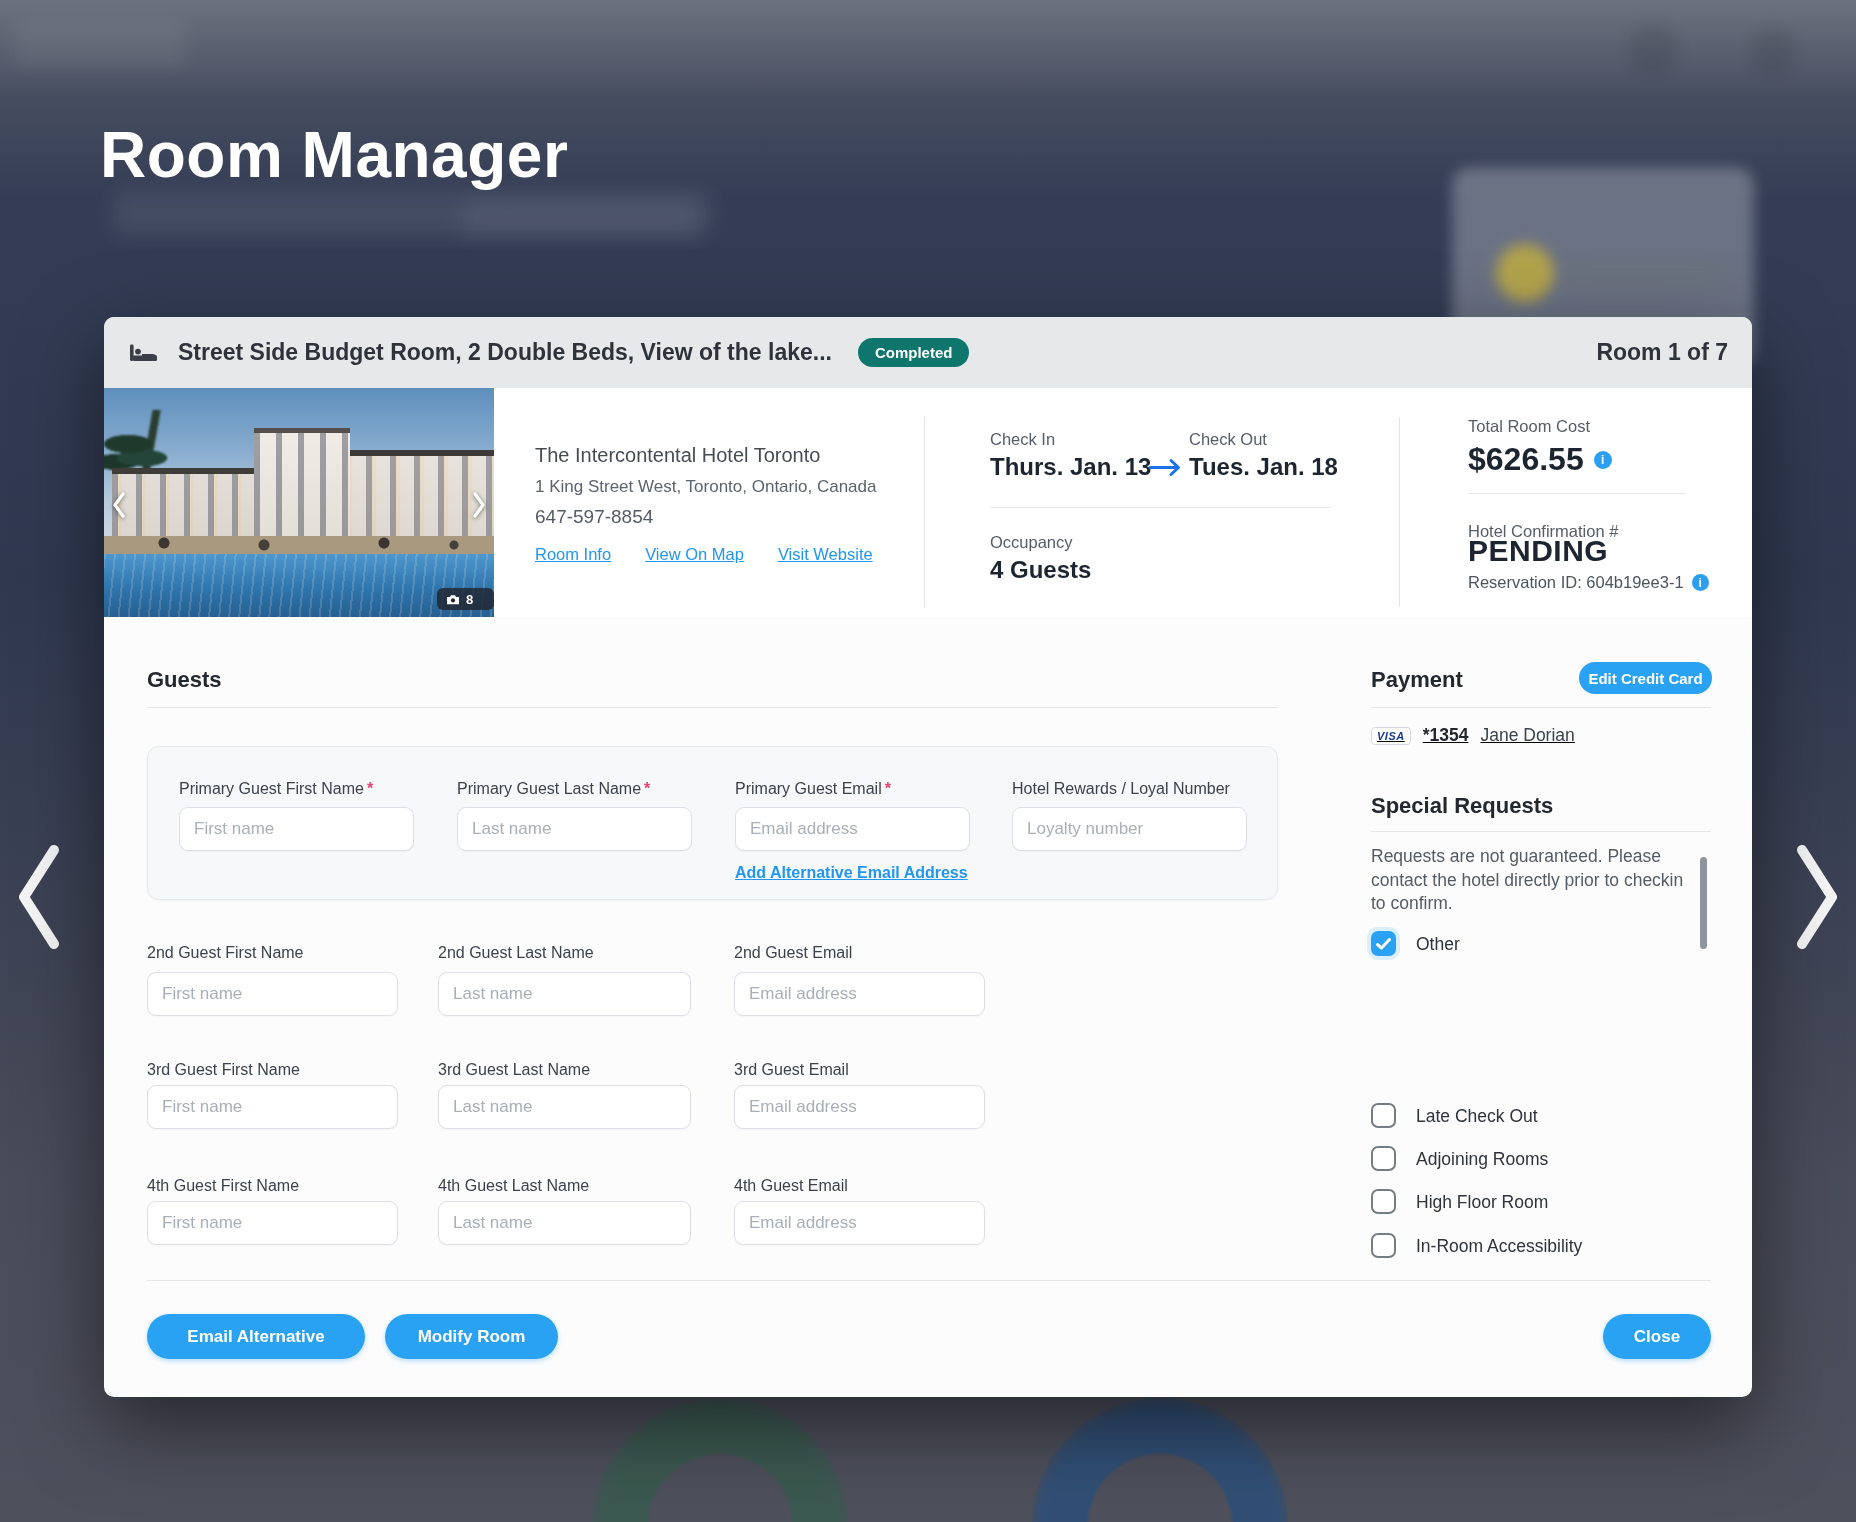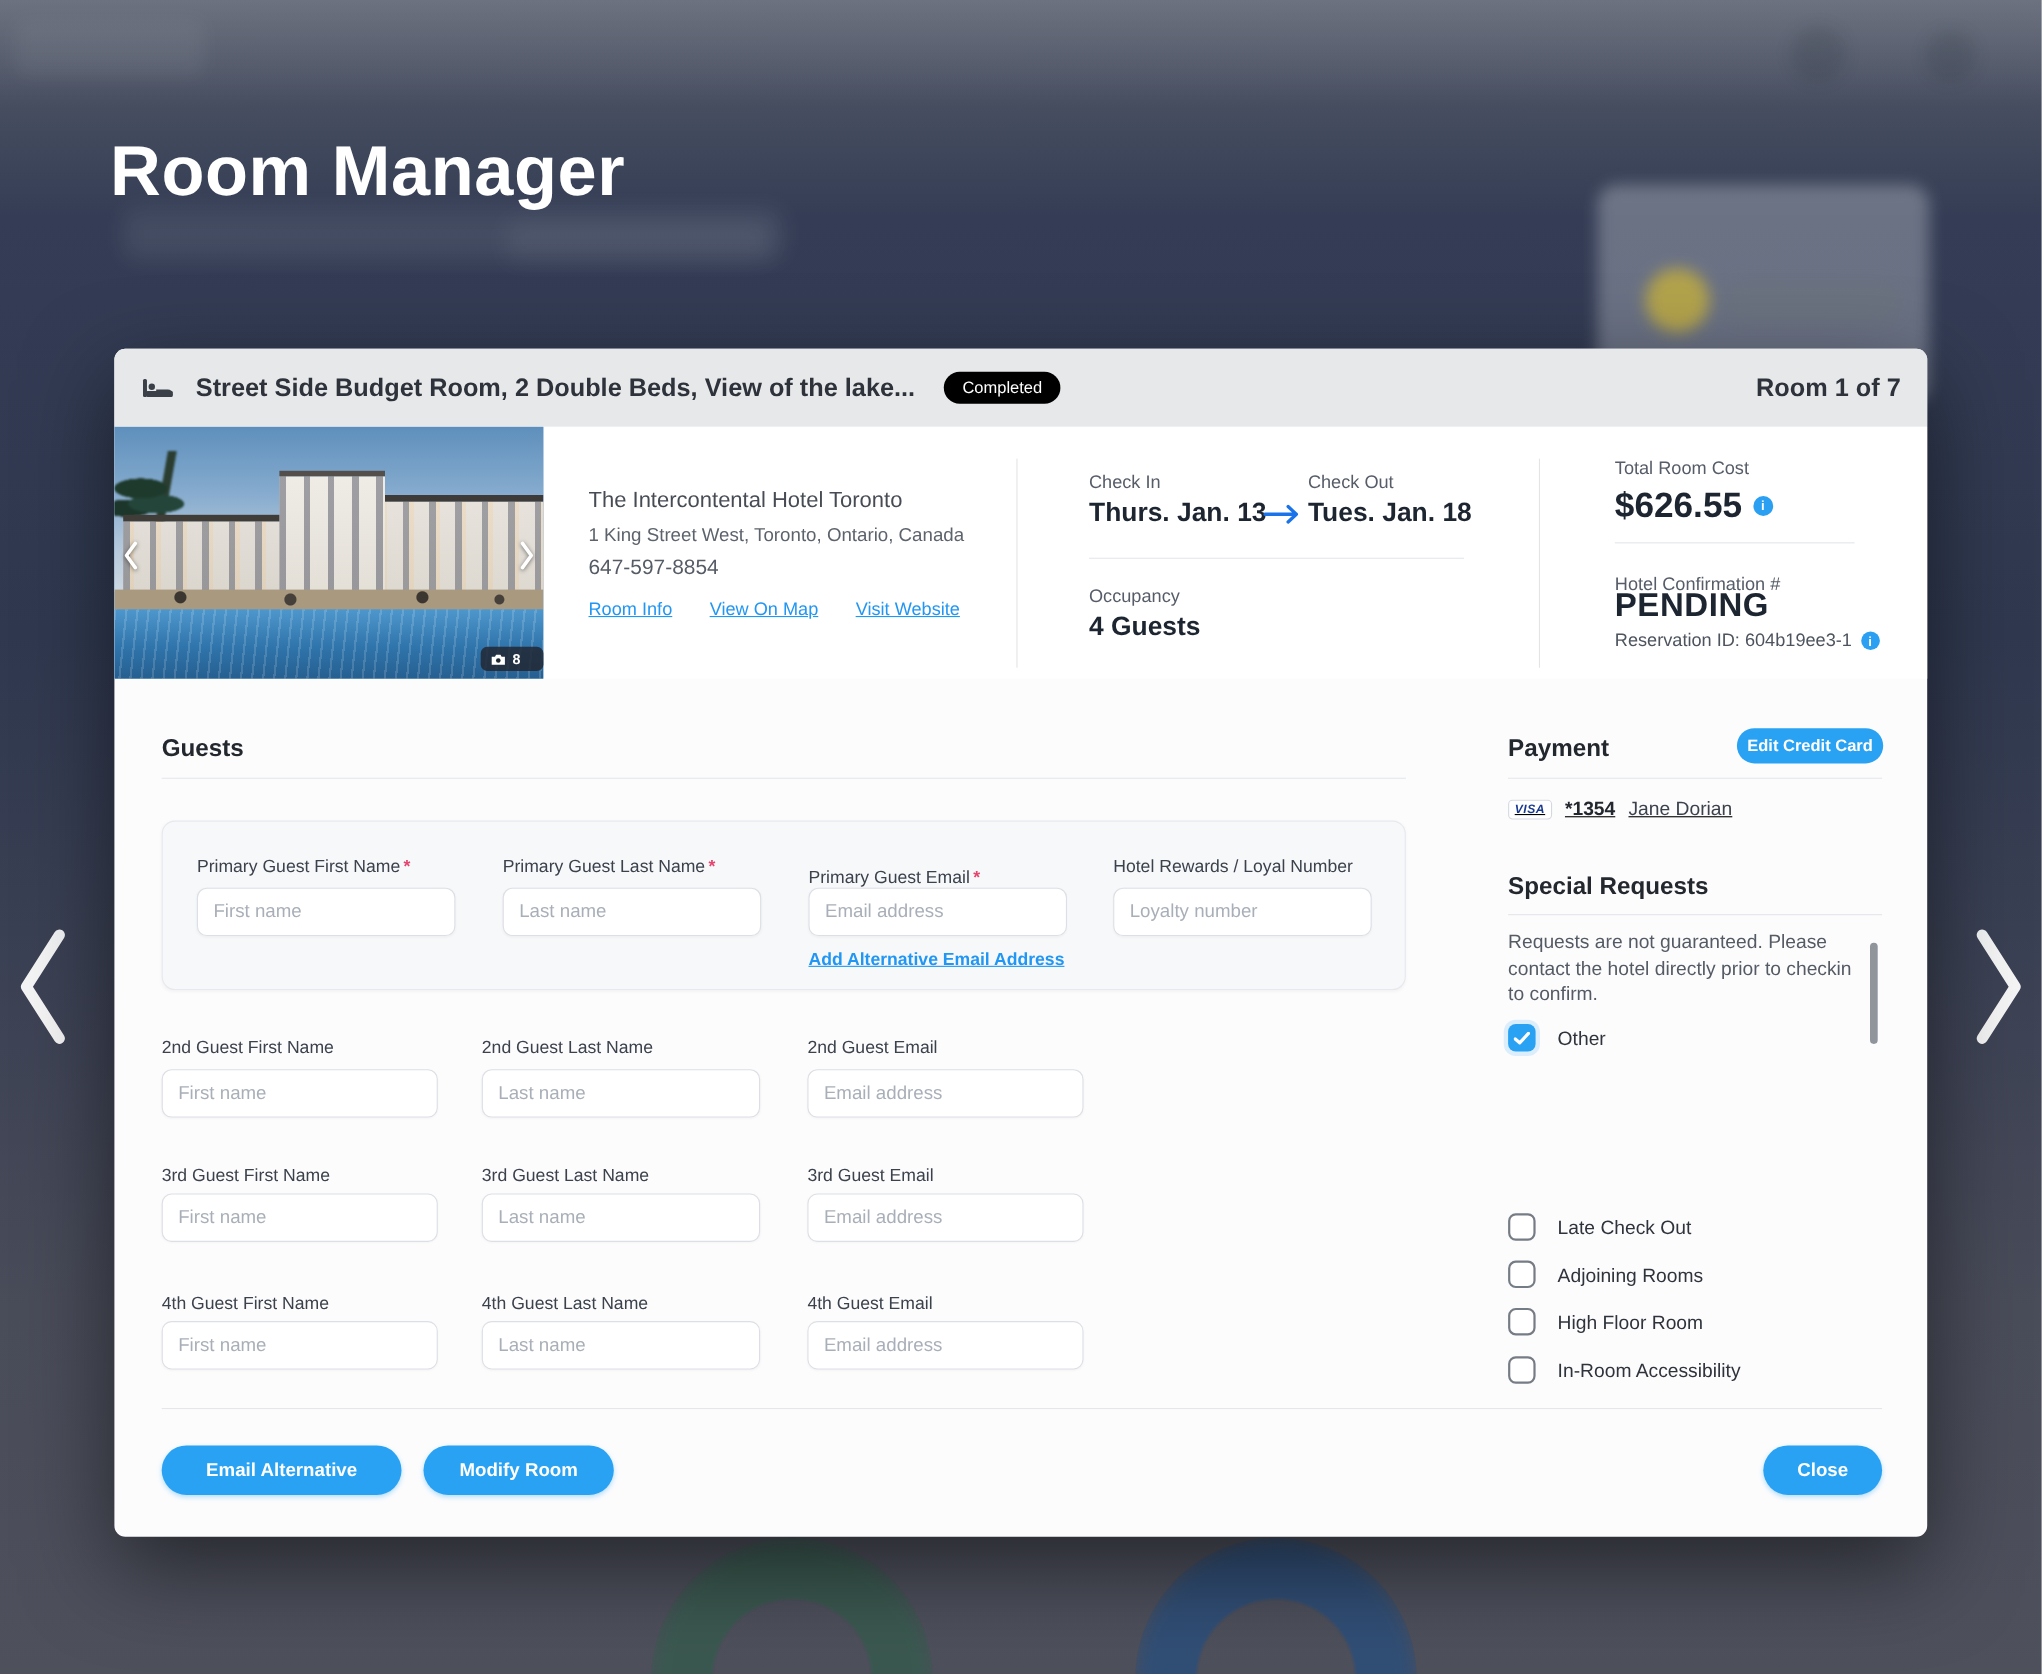--- a/index.html
+++ b/index.html
@@ -22,21 +22,21 @@
     -webkit-mask:radial-gradient(closest-side,transparent 55%,#000 58%);
     mask:radial-gradient(closest-side,transparent 55%,#000 58%);}
   .ring.r-left{left:592px;top:1398px;background:conic-gradient(#3a5a50 0deg 118deg,#93404d 136deg 162deg,#3a5a50 178deg 360deg);}
   .ring.r-right{left:1032px;top:1398px;background:conic-gradient(#2f4f78 0deg 118deg,#a08a3a 136deg 162deg,#2f4f78 178deg 360deg);}
   .big-chev{top:842px;cursor:pointer;opacity:.95;}
   .big-chev.left{left:12px;} .big-chev.right{left:1790px;}
   
   .modal{left:104px;top:317px;width:1648px;height:1080px;background:#fcfcfd;border-radius:10px;box-shadow:0 28px 80px rgba(0,0,0,.5);}
   .m-header{left:0;top:0;width:100%;height:71px;background:#e7e8ea;border-radius:10px 10px 0 0;display:flex;align-items:center;box-sizing:border-box;padding:0 24px;}
   .m-title{font-size:23px;font-weight:700;color:#2e323a;margin-left:20px;white-space:nowrap;}
-  .badge{margin-left:26px;background:#000000;color:#fff;font-size:15px;font-weight:400;padding:6px 17px;border-radius:16px;}
+  .badge{margin-left:26px;background:#0f766e;color:#fff;font-size:15px;font-weight:700;padding:6px 17px;border-radius:16px;}
   .room-counter{margin-left:auto;font-size:23px;font-weight:700;color:#2e323a;}
   .info-row{left:0;top:71px;width:100%;height:229px;background:#ffffff;}
   
   .photo{left:0;top:71px;width:390px;height:229px;overflow:hidden;background:#6f9cc4;}
   .sky{left:0;top:0;width:390px;height:150px;background:linear-gradient(180deg,#5e8fbc 0%,#86abce 40%,#b7cadc 75%,#ccd7e1 100%);}
   .bld{box-sizing:border-box;}
   .bld.center{left:150px;top:40px;width:96px;height:122px;border-top:5px solid #544f4a;
     background:repeating-linear-gradient(90deg,rgba(60,64,82,.45) 0 6px,rgba(0,0,0,0) 6px 22px),linear-gradient(180deg,#efece6,#e2ded6);}
   .bld.leftw{left:8px;top:80px;width:158px;height:82px;border-top:6px solid #403c38;
     background:repeating-linear-gradient(90deg,rgba(60,64,82,.42) 0 6px,rgba(255,186,92,.16) 6px 10px,rgba(0,0,0,0) 10px 24px),linear-gradient(180deg,#e3dfd8,#d9d4cc);}
@@ -208,21 +208,21 @@
     <span>Reservation ID: 604b19ee3-1</span>
     <span class="info-i" style="width:17px;height:17px;">i</span>
   </div>
 
   <h2 class="abs h2" style="left:43px;top:350px;">Guests</h2>
   <div class="abs hdiv" style="left:43px;top:390px;width:1131px;"></div>
 
   <div class="abs pcard">
     <div class="abs flabel" style="left:31px;top:33px;"><span>Primary Guest First Name</span><span class="req">*</span></div>
     <div class="abs flabel" style="left:309px;top:33px;"><span>Primary Guest Last Name</span><span class="req">*</span></div>
-    <div class="abs flabel" style="left:587px;top:43px;"><span>Primary Guest Email</span><span class="req">*</span></div>
+    <div class="abs flabel" style="left:587px;top:33px;"><span>Primary Guest Email</span><span class="req">*</span></div>
     <div class="abs flabel" style="left:864px;top:33px;">Hotel Rewards / Loyal Number</div>
     <input class="abs tinput" style="left: 31px; top: 60px; width: 235px;" placeholder="First name">
     <input class="abs tinput" style="left: 309px; top: 60px; width: 235px;" placeholder="Last name">
     <input class="abs tinput" style="left: 587px; top: 60px; width: 235px;" placeholder="Email address">
     <input class="abs tinput" style="left: 864px; top: 60px; width: 235px;" placeholder="Loyalty number">
     <span class="abs link alt-link" style="left:587px;top:117px;">Add Alternative Email Address</span>
   </div>
 
   <div class="abs flabel" style="left:43px;top:627px;">2nd Guest First Name</div>
   <div class="abs flabel" style="left:334px;top:627px;">2nd Guest Last Name</div>

